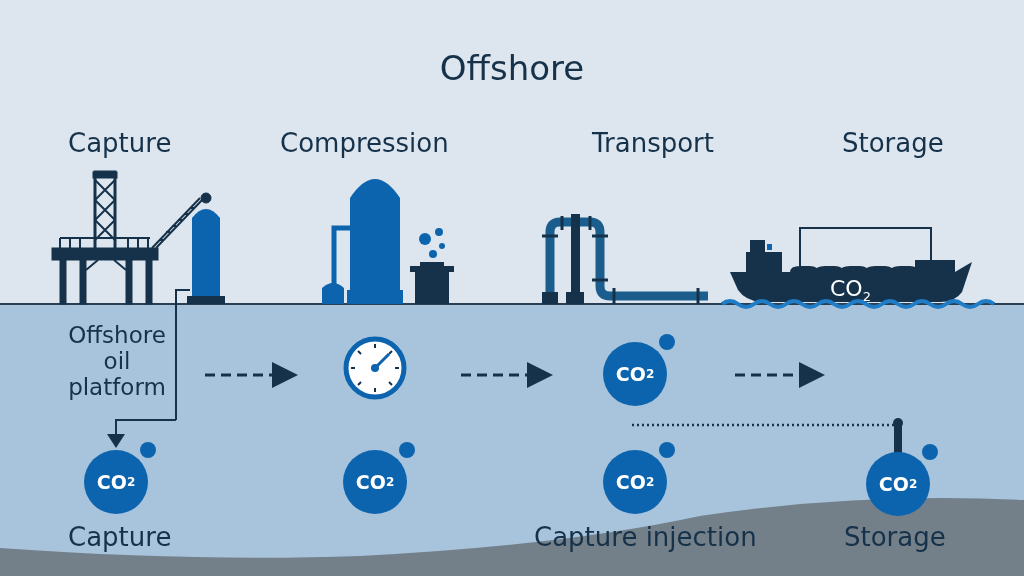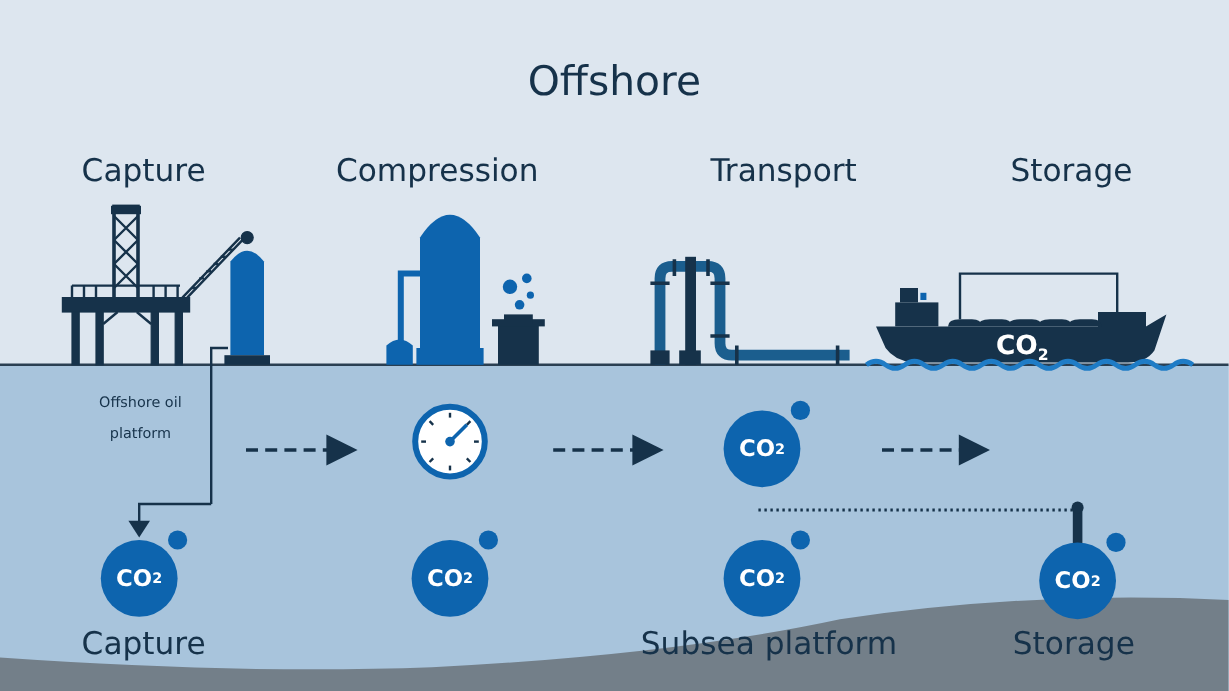--- a/index.html
+++ b/index.html
@@ -4,26 +4,26 @@
 <style>
   html,body{margin:0;padding:0;}
   body{width:1024px;height:576px;overflow:hidden;position:relative;background:#dde6ef;font-family:"DejaVu Sans",sans-serif;color:#16324a;}
   .sky{position:absolute;left:0;top:0;width:1024px;height:304px;background:#dde6ef;}
   .sea{position:absolute;left:0;top:304px;width:1024px;height:272px;background:#a8c4dc;}
   .seabed{position:absolute;left:0;top:0;width:1024px;height:576px;}
   .t{position:absolute;white-space:nowrap;color:#16324a;}
   .title{left:0;width:1024px;text-align:center;top:32px;font-size:34px;margin-top:16px;}
   .stage{top:128px;font-size:26px;}
   .bottom{top:522px;font-size:26px;}
-  .oilp{left:62px;top:322px;width:110px;text-align:center;font-size:12px;line-height:26px;white-space:normal;}
+  .oilp{left:62px;top:322px;width:110px;text-align:center;font-size:23px;line-height:26px;white-space:normal;}
   svg.layer{position:absolute;left:0;top:0;}
   .co2{position:absolute;width:64px;height:64px;border-radius:50%;background:#0d64ae;color:#fff;font-weight:bold;font-size:19px;display:flex;align-items:center;justify-content:center;}
   .co2 sub{font-size:12px;vertical-align:-4px;}
   .co2 .dot{position:absolute;right:-8px;top:-8px;width:16px;height:16px;border-radius:50%;background:#0d64ae;}
-  .shiplabel{position:absolute;left:830px;top:276px;color:#fff;font-weight:bold;font-size:22px;}
+  .shiplabel{position:absolute;left:830px;top:276px;color:#fff;font-weight:normal;font-size:22px;}
   .shiplabel sub{font-size:13px;}
 </style>
 </head>
 <body>
 
 <div class="sky"></div>
 <div class="sea"></div>
 
 <svg class="seabed" width="1024" height="576">
   <path d="M0,548 Q200,562 360,556 Q560,546 700,516 Q860,492 1024,500 L1024,576 L0,576 Z" fill="#737f89"></path>
@@ -154,14 +154,14 @@
     <sub>2</sub>
     <span class="dot"></span>
   </div>
 <div class="co2" style="left:866px;top:452px">
     <span>CO</span>
     <sub>2</sub>
     <span class="dot"></span>
   </div>
 
 <div class="t bottom" style="left:68px">Capture</div>
-<div class="t bottom" style="left:534px">Subsea platform</div>
+<div class="t bottom" style="left:534px">Capture injection</div>
 <div class="t bottom" style="left:844px">Storage</div>
 
 </body></html>

